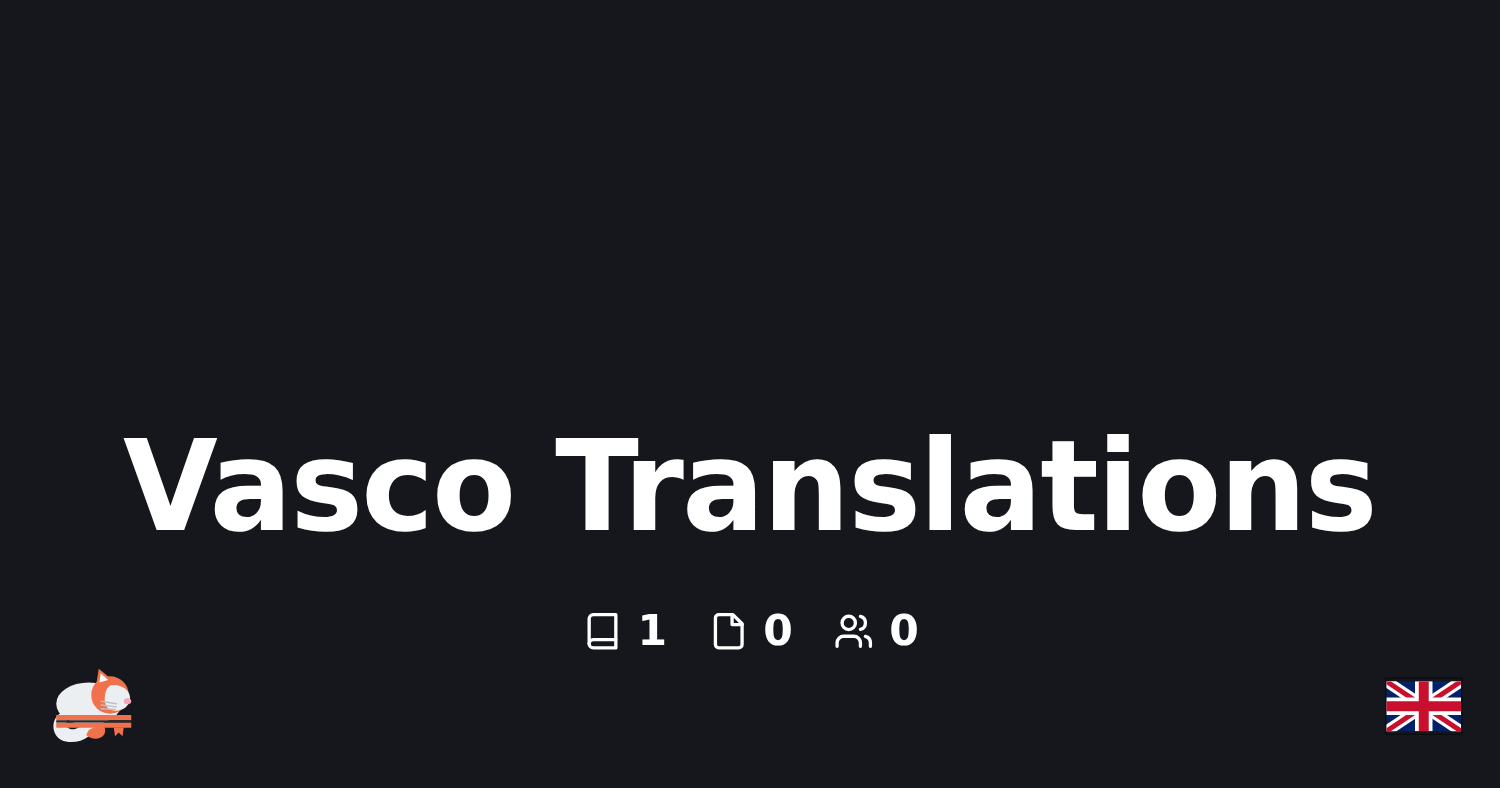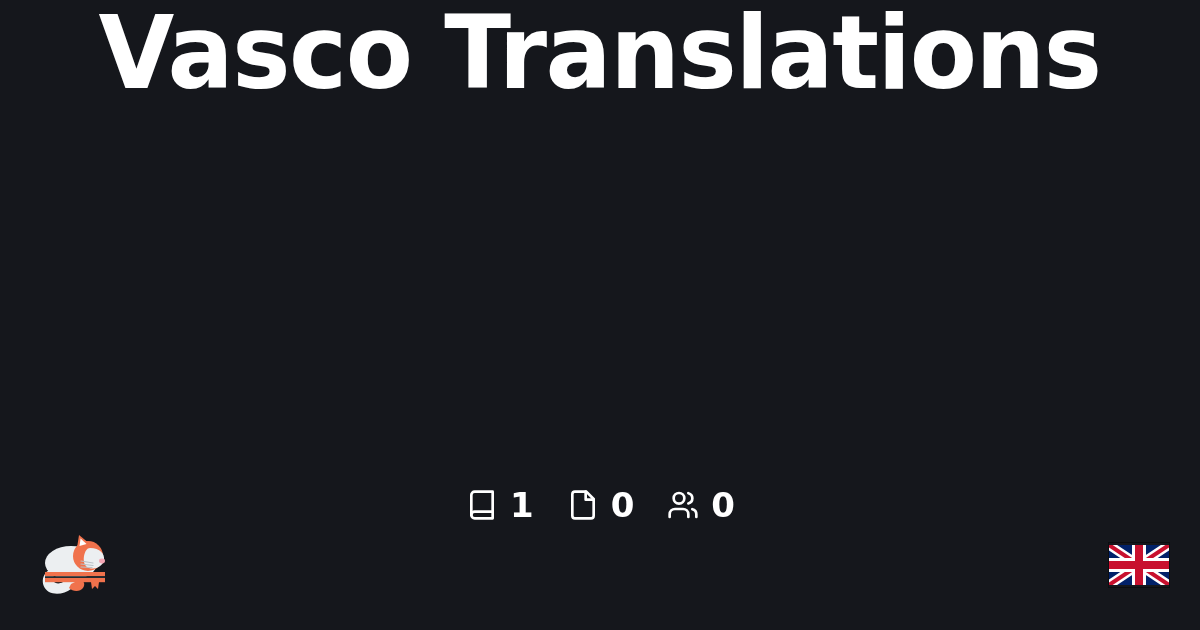--- a/index.html
+++ b/index.html
@@ -24,21 +24,21 @@
   
   #center-block {
     position: absolute;
     left: 0;
     top: 0;
     width: 1200px;
     height: 522px;
     display: flex;
     flex-direction: column;
     align-items: center;
-    justify-content: space-between;
+    justify-content: flex-end;
   }
 
   #repo-title {
     color: #ffffff;
     font-family: "DejaVu Sans", sans-serif;
     font-size: 101px;
     font-weight: bold;
     letter-spacing: -1.5px;
     line-height: 1.05;
     text-align: center;

